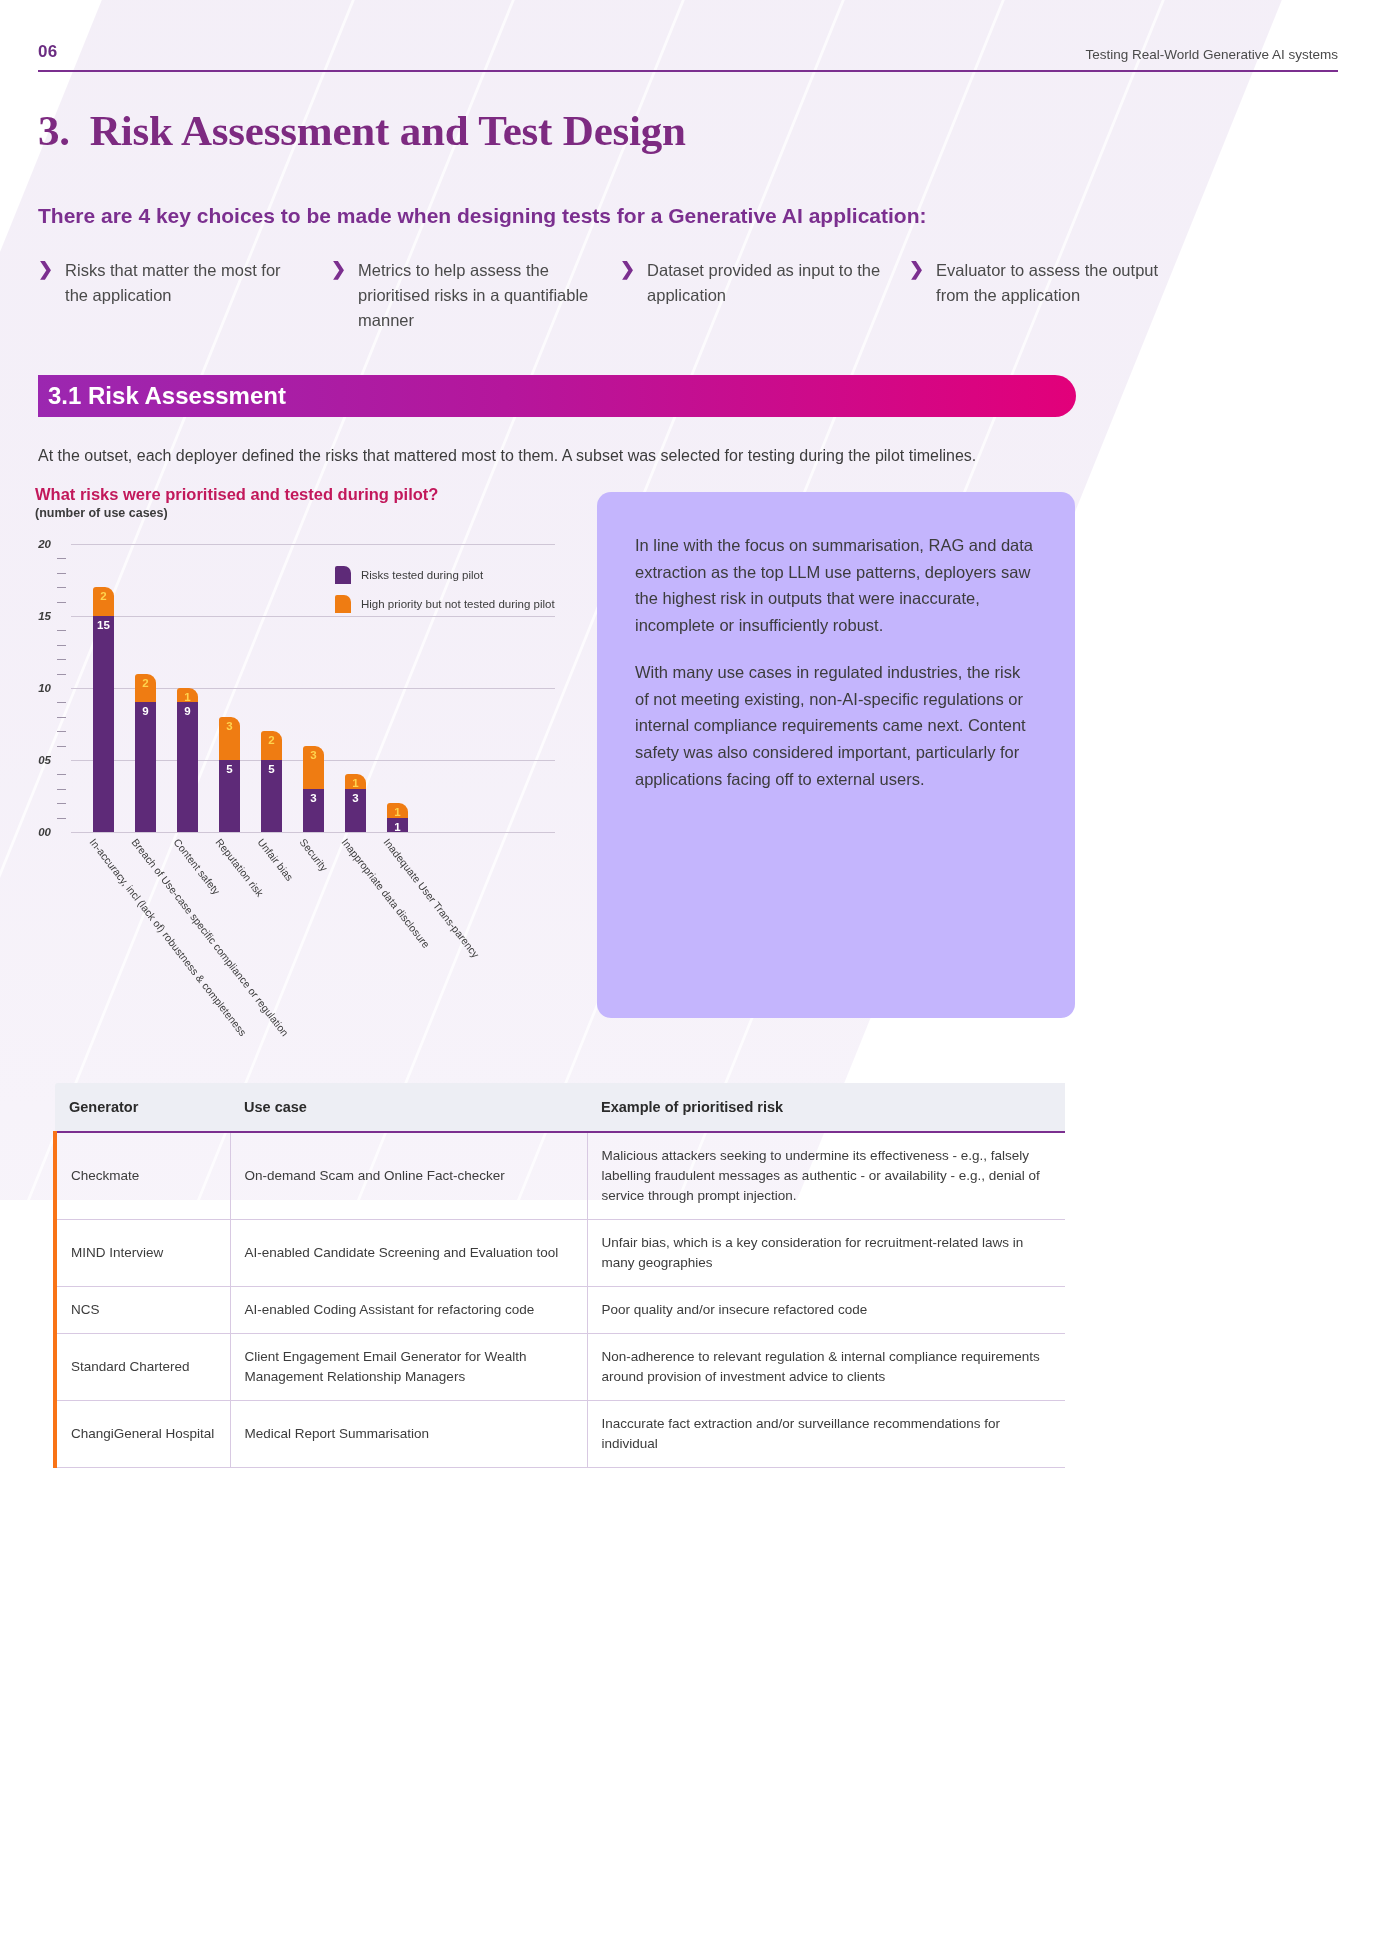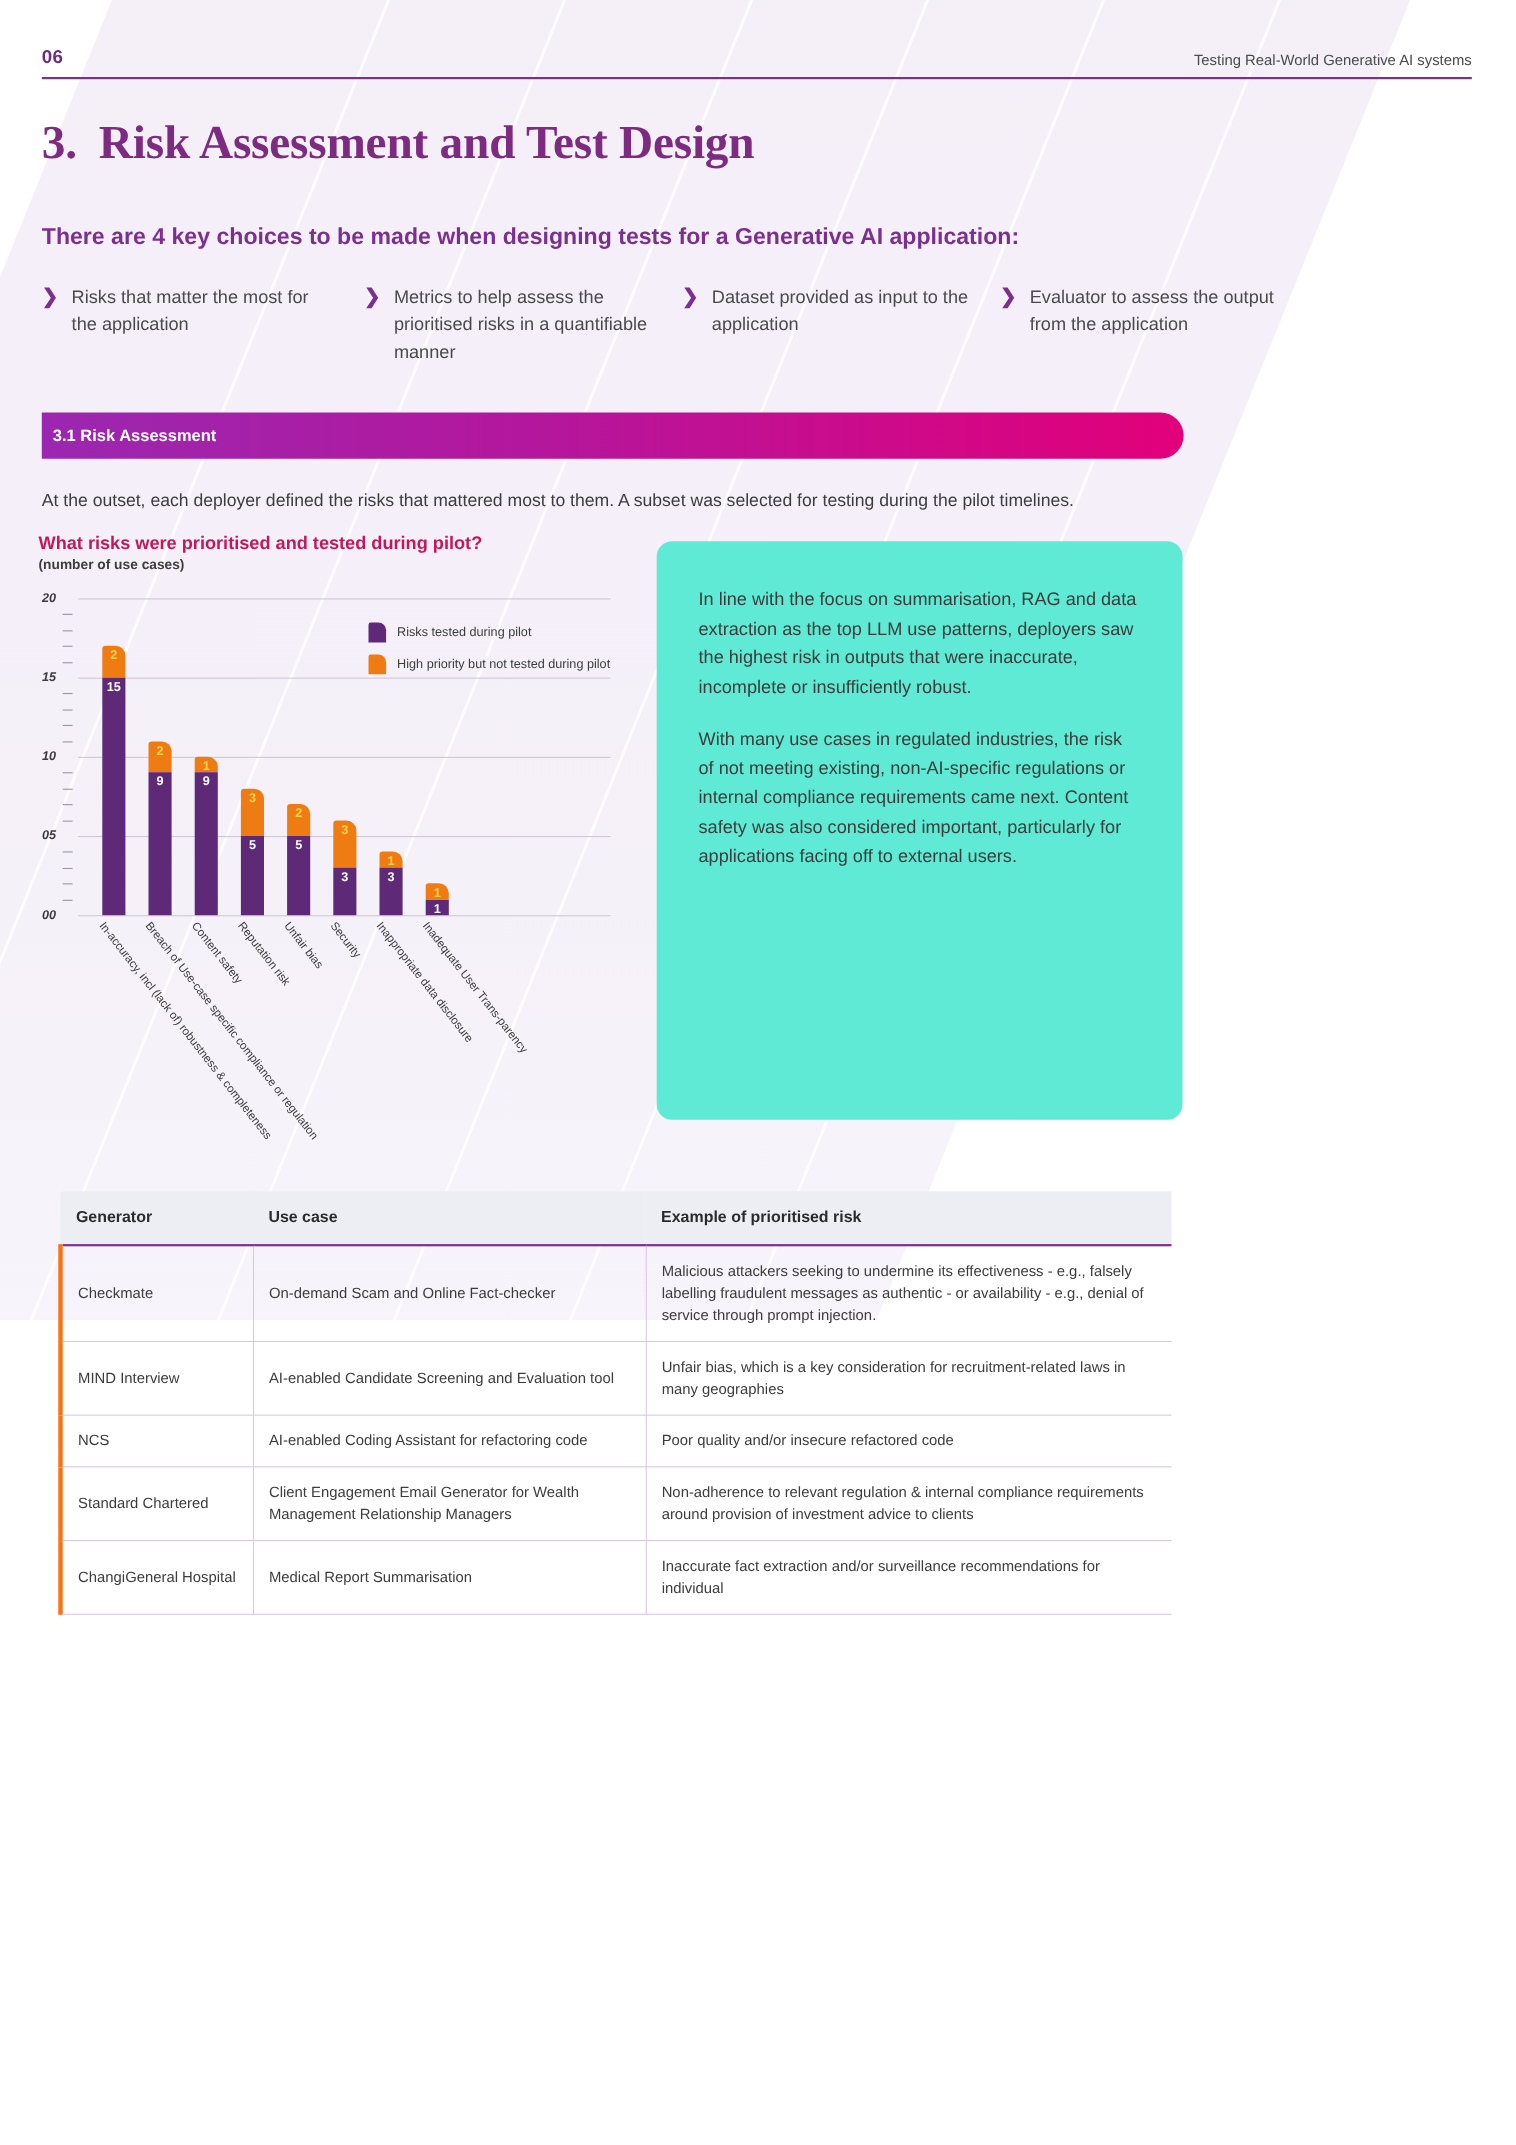--- a/index.html
+++ b/index.html
@@ -55,21 +55,21 @@
   .chev { color:#7b2f8f; font-size:18px; font-weight:700; line-height:1.25; flex:0 0 auto; }
   .choice-txt { font-size:16.5px; line-height:1.5; color:#4a4a4a; }
 
   
   .band {
     position:absolute; left:38px; top:375px; width:1038px; height:42px;
     background: linear-gradient(90deg,#9b27b0 0%, #b5169c 45%, #e2007a 100%);
     border-top-right-radius:21px; border-bottom-right-radius:21px;
     display:flex; align-items:center;
   }
-  .band-txt { color:#fff; font-size:15px; font-weight:600; padding-left:10px; }
+  .band-txt { color:#fff; font-size:24px; font-weight:600; padding-left:10px; }
 
   
   .lead { position:absolute; left:38px; top:447px; font-size:16px; color:#3c3c3c; }
 
   
   .chart-block { position:absolute; left:35px; top:485px; width:545px; }
   .chart-title { font-size:16.5px; font-weight:700; color:#c2185b; }
   .chart-sub { font-size:12.5px; font-weight:700; color:#3c3c3c; margin-top:2px; }
 
   .plot { position:relative; margin-top:24px; height:288px; width:520px; }
@@ -97,21 +97,21 @@
   .xlabels { position:absolute; left:36px; top:292px; width:520px; height:200px; }
   .xlab {
     position:absolute; top:0; transform-origin: left top;
     transform: rotate(52deg);
     font-size:10.5px; color:#3c3c3c; white-space:nowrap; line-height:1.25;
   }
 
   
   .note {
     position:absolute; left:597px; top:492px; width:478px; height:526px;
-    background:#5eead4; border-radius:14px; padding:40px 38px;
+    background:#c4b5fd; border-radius:14px; padding:40px 38px;
   }
   .note p { margin:0 0 20px 0; font-size:16.5px; line-height:1.62; color:#3c3c3c; }
   .note p:last-child { margin-bottom:0; }
 
   
   .pre-table { position:absolute; left:38px; top:1035px; font-size:16px; color:#3c3c3c; }
 
   
   .tbl-wrap { position:absolute; left:53px; top:1083px; width:1010px; }
   table { border-collapse:collapse; width:1010px; table-layout:fixed; }

